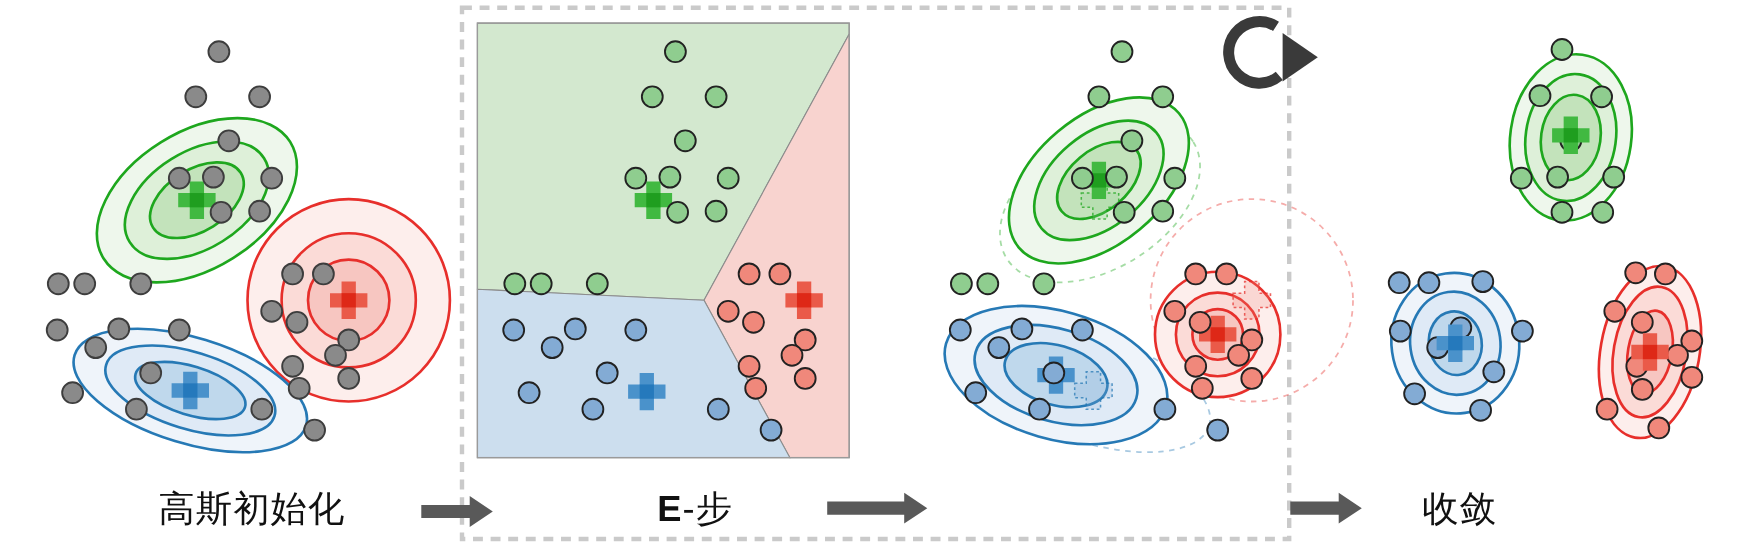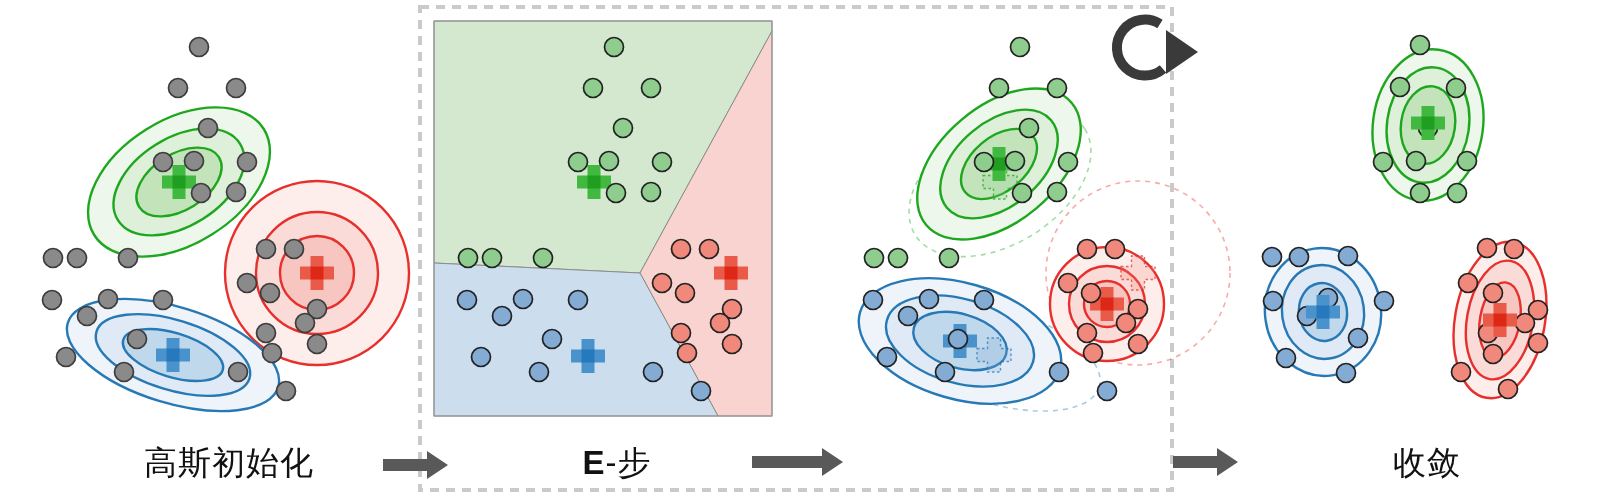--- a/index.html
+++ b/index.html
@@ -3,23 +3,23 @@
 <meta charset="utf-8">
 <style>
   html,body{margin:0;padding:0;background:#ffffff;}
   .canvas{position:relative;width:1600px;height:500px;background:#ffffff;
           font-family:"Liberation Sans",sans-serif;overflow:hidden;}
   .canvas svg{position:absolute;left:0;top:0;}
   .cap{position:absolute;top:441px;transform:translateX(-50%);
        font-size:33px;color:#111;white-space:nowrap;letter-spacing:1px;}
   .cap .b{font-weight:700;}
   .cap1{left:229px;font-family:Liberation Serif, serif;}
-  .cap2{left:617px;}
+  .cap2{left:632px;}
   .cap3{left:998px;}
-  .cap4{left:1427px;}
+  .cap4{left:1327px;}
 </style>
 </head>
 <body>
 
 <div class="canvas">
 
   <svg id="gmm-canvas" width="1600" height="500" viewBox="0 0 1600 500">
 
     <rect x="420" y="7" width="752" height="483" fill="none" stroke="#cacaca" stroke-width="4" stroke-dasharray="9 7"></rect>
 

